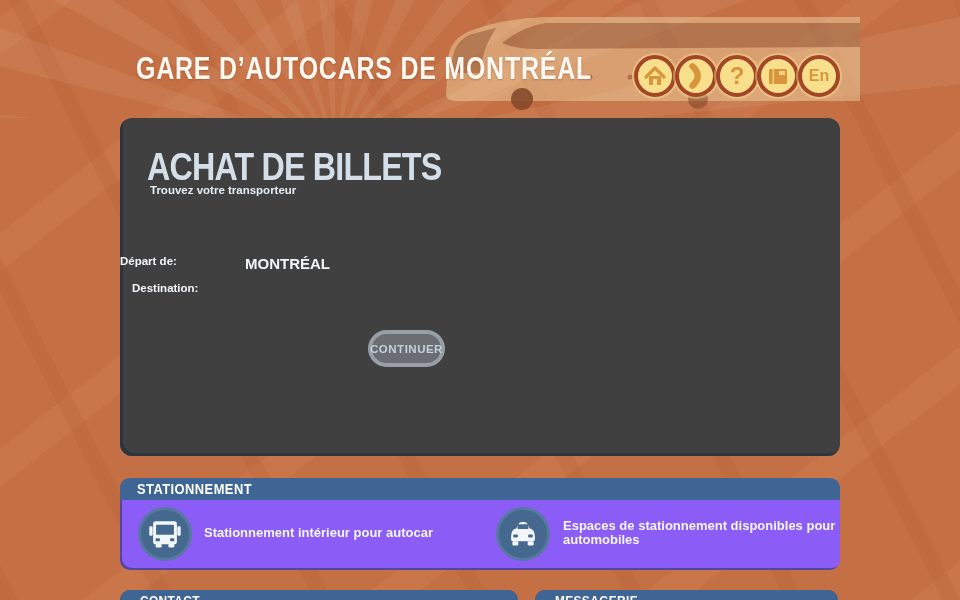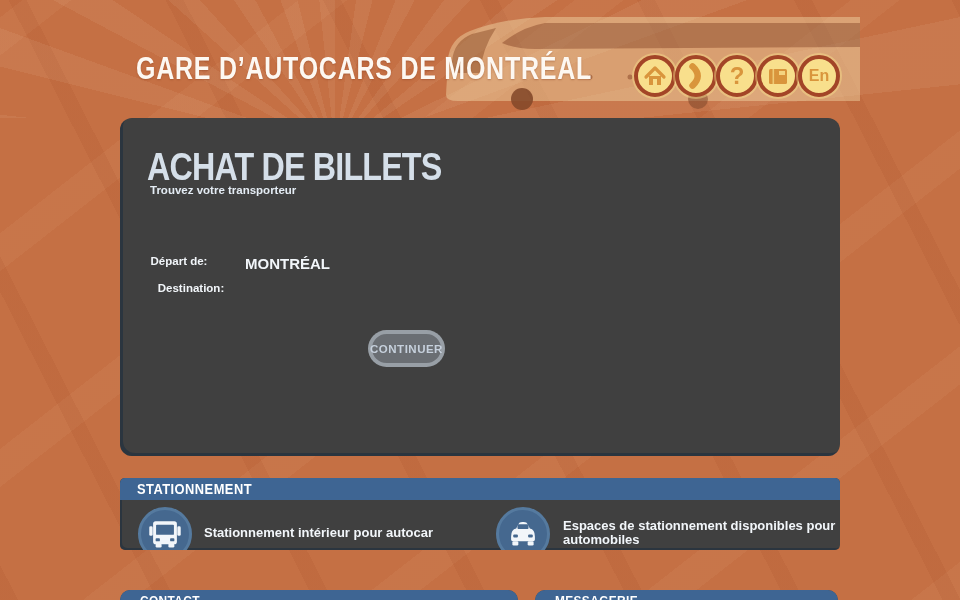--- a/index.html
+++ b/index.html
@@ -46,21 +46,21 @@
   .ticket-title {
     position:absolute; left:27px; top:28px;
     font-size:38px; font-weight:bold; color:#d5dfe9; white-space:nowrap;
     transform:scaleX(0.85); transform-origin:left top; letter-spacing:-1px;
   }
   .ticket-subtitle {
     position:absolute; left:30px; top:66px;
     font-size:11.5px; font-weight:bold; color:#e4ecf4;
   }
   .form-label {
-    position:absolute; left:0; width:118px; text-align:center;
+    position:absolute; left:0; width:118px; text-align:left;
     font-size:11.5px; font-weight:bold; color:#f2f6fa;
   }
   .form-value {
     position:absolute; left:125px;
     font-size:15px; font-weight:bold; color:#f2f6fa;
   }
   .select-wrap { position:absolute; left:123px; top:160px; width:204px; height:18px; }
   .select-wrap select {
     -webkit-appearance:none; appearance:none;
     width:100%; height:100%; font-size:11px; padding:0 18px 0 4px;
@@ -75,22 +75,22 @@
   .continue-btn {
     position:absolute; left:248px; top:212px; width:69px; height:29px;
     border-radius:19px; border:4px solid rgba(208,218,229,0.45);
     background:rgba(185,198,213,0.35);
     color:#c6d0dc; font-size:11.5px; font-weight:bold; letter-spacing:.5px;
     display:flex; align-items:center; justify-content:center; cursor:pointer;
     font-family:"Liberation Sans", sans-serif;
   }
   
   .parking-panel {
-    position:absolute; left:120px; top:478px; width:720px; height:72px;
-    background:#404040; border-radius:5px; overflow:hidden;
+    position:absolute; left:120px; top:478px; width:720px; height:92px;
+    background:#8b5cf6; border-radius:10px; overflow:hidden;
     box-shadow: inset 2px -2px 0 rgba(18,40,62,0.45);
   }
   .panel-bar {
     position:absolute; left:0; top:0; right:0; height:22px; background:#3e6593;
   }
   .panel-bar-title {
     position:absolute; left:17px; top:3px;
     font-size:14px; font-weight:bold; color:#ffffff; letter-spacing:.5px;
     transform:scaleX(0.92); transform-origin:left top; white-space:nowrap;
   }

